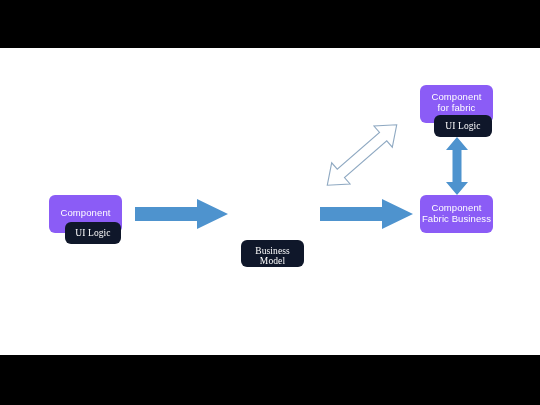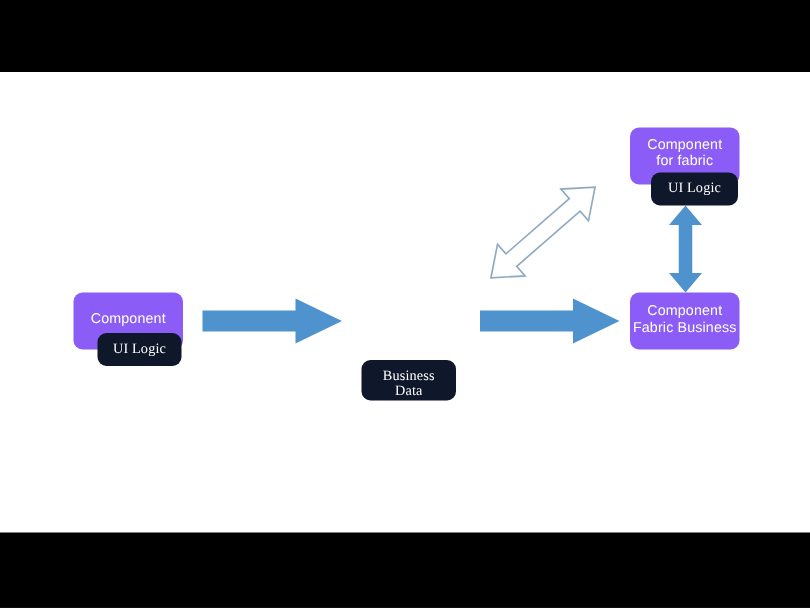--- a/index.html
+++ b/index.html
@@ -147,21 +147,21 @@
       <path d="M13,1 L24,14 L17.5,14 L17.5,46 L24,46 L13,59 L2,46 L8.5,46 L8.5,14 L2,14 Z" fill="#4E93CE"></path>
     </svg>
 
     <div class="box box-orange" id="box-component">Component</div>
     <div class="box box-blue" id="box-component-uilogic">UI Logic</div>
 
 
 
     <div class="box box-blue" id="box-service-businesslogic">
       <span class="lbl">Business</span>
-      <span class="lbl">Data</span>
+      <span class="lbl">Model</span>
     </div>
 
 
     <div class="box box-orange" id="box-fabric-component">
       <span class="lbl">Component</span>
       <span class="lbl">for fabric</span>
     </div>
     <div class="box box-blue" id="box-fabric-uilogic">UI Logic</div>
 
     <div class="box box-orange" id="box-fabric-service">

